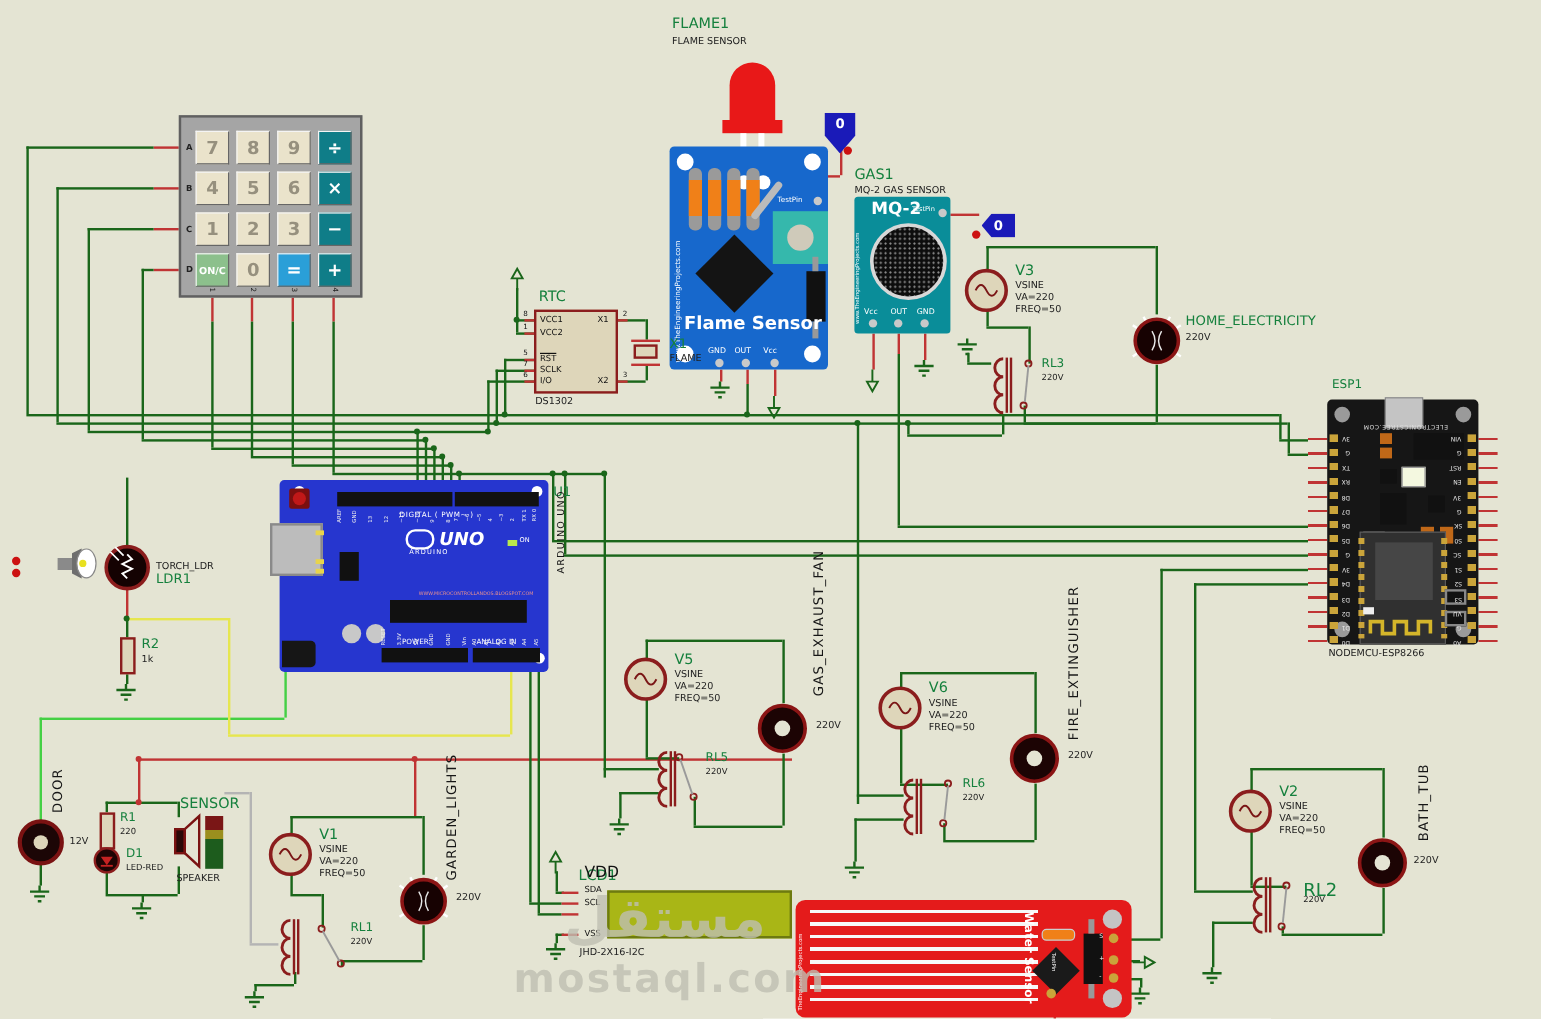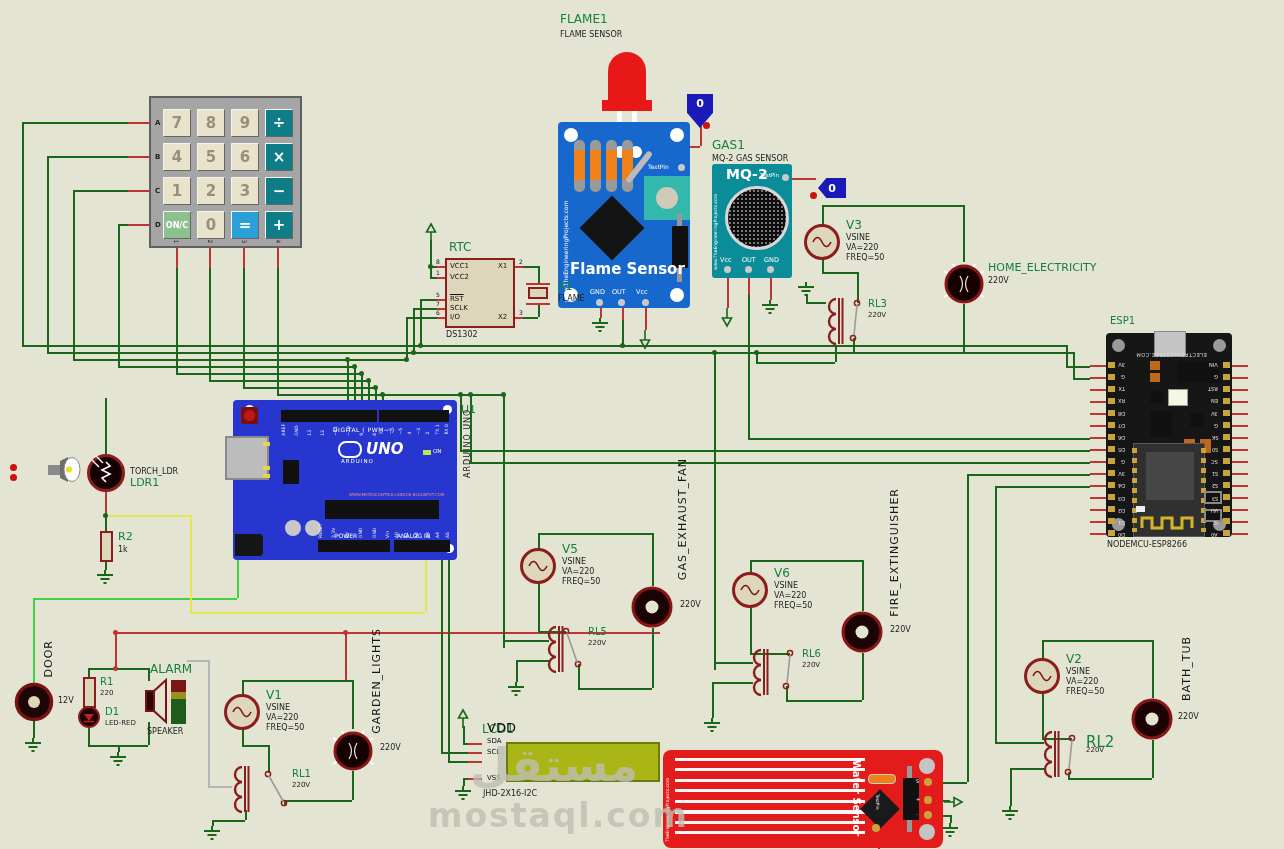--- a/index.html
+++ b/index.html
@@ -630,21 +630,21 @@
   <div class="res" style="left:83px;top:677px"></div>
   <div class="lbl" style="left:100px;top:676px;font-size:10px">R1</div>
   <div class="sub" style="left:100px;top:689px;font-size:7px">220</div>
   <svg style="left:77px;top:705px" width="24" height="24">
     <circle cx="12" cy="12" r="10" fill="#1e0404" stroke="#8b1d1d" stroke-width="2"></circle>
     <polygon points="7,9 17,9 12,16" fill="#c42222"></polygon>
     <line x1="7" y1="16.5" x2="17" y2="16.5" stroke="#c42222" stroke-width="1.5"></line>
   </svg>
   <div class="lbl" style="left:105px;top:706px;font-size:10px">D1</div>
   <div class="sub" style="left:105px;top:719px;font-size:7px">LED-RED</div>
-  <div class="lbl" style="left:150px;top:662px;font-size:12px">ALARM</div>
+  <div class="lbl" style="left:150px;top:662px;font-size:12px">SENSOR</div>
   <svg style="left:142px;top:676px" width="28" height="50">
     <rect x="4" y="15" width="8" height="20" fill="#2a0808" stroke="#7a1212" stroke-width="2"></rect>
     <polygon points="12,15 24,4 24,46 12,35" fill="none" stroke="#7a1212" stroke-width="2"></polygon>
   </svg>
   <div style="position:absolute;left:171px;top:680px;width:15px;height:44px;background:linear-gradient(#7a1616 0 12px,#9b8f1e 12px 19px,#1d5c1d 19px 100%)"></div>
   <div class="sub" style="left:147px;top:727px">SPEAKER</div>
 
   <div class="vsine" style="left:224px;top:694px">
       <svg width="20" height="12">
         <path d="M1 6 q4.5 -9 9 0 q4.5 9 9 0" stroke="#7a1515" stroke-width="1.6" fill="none"></path>

